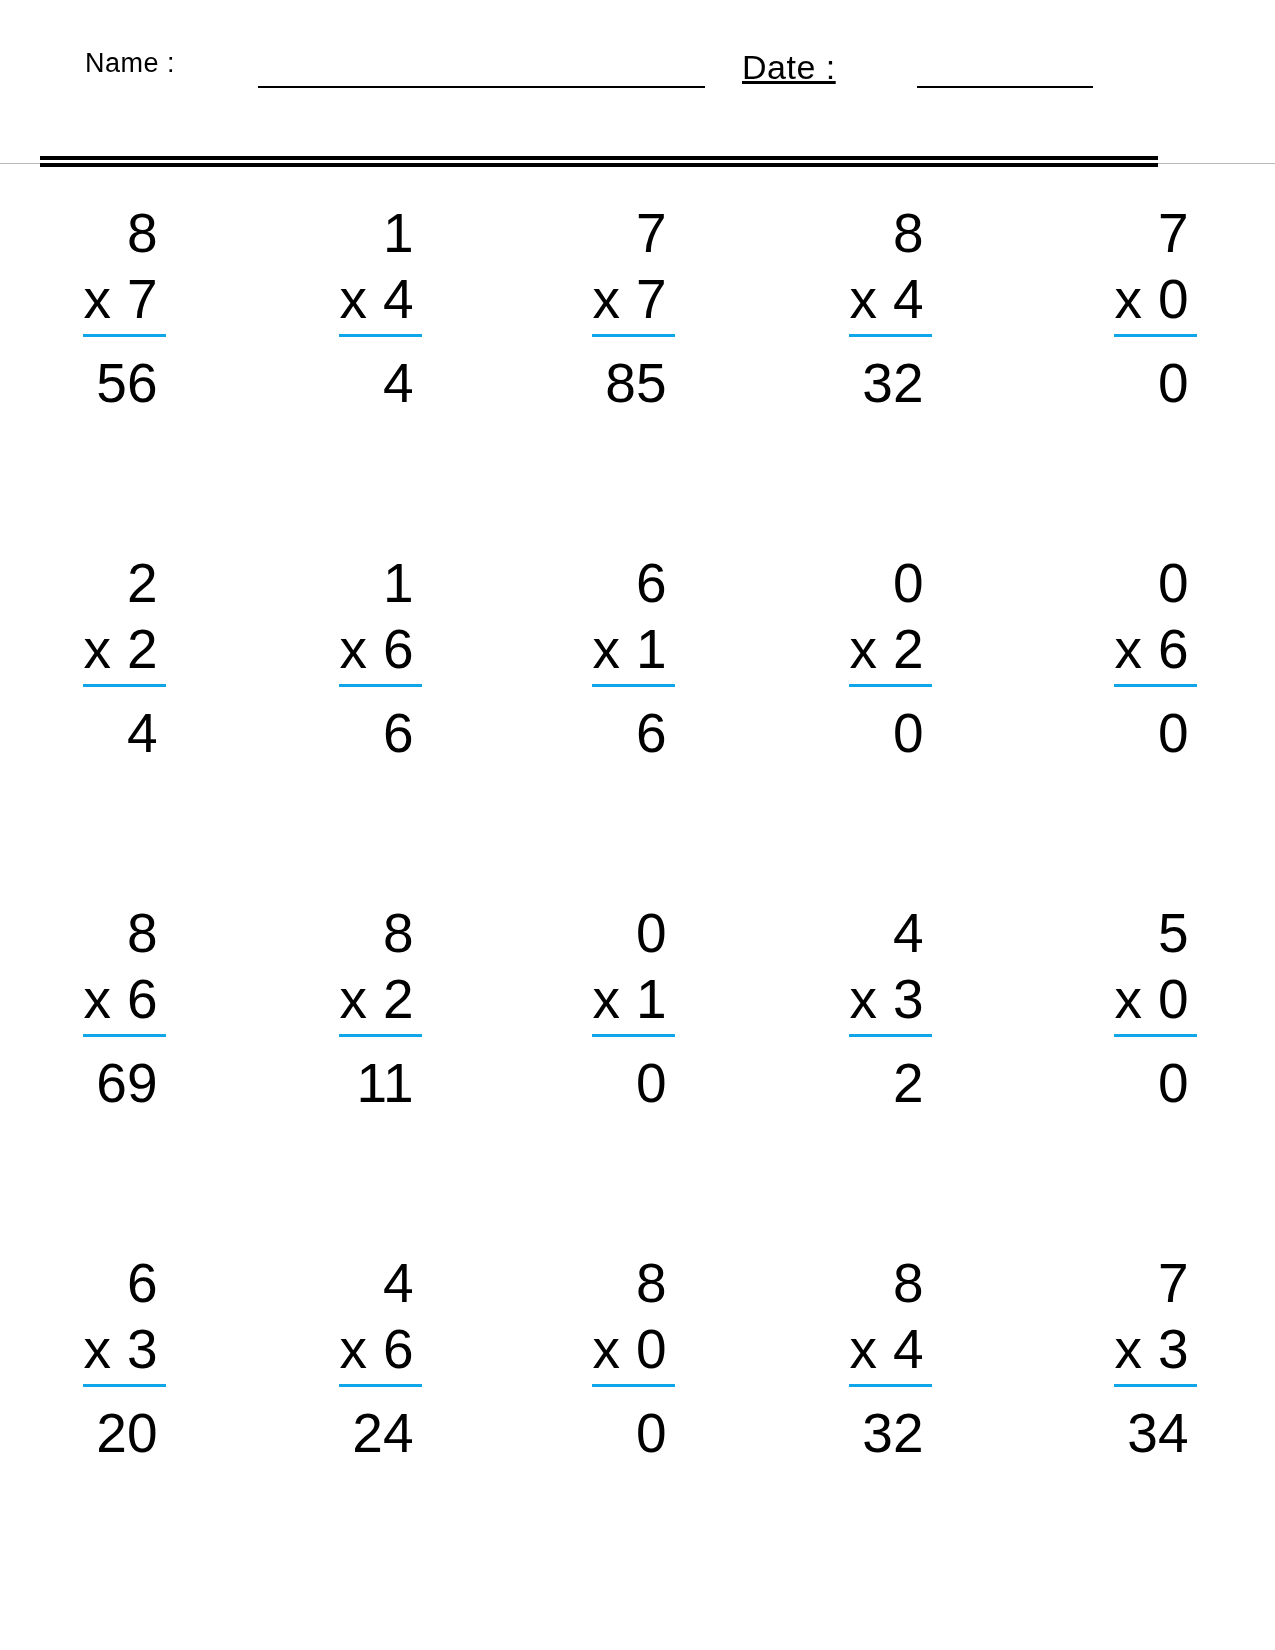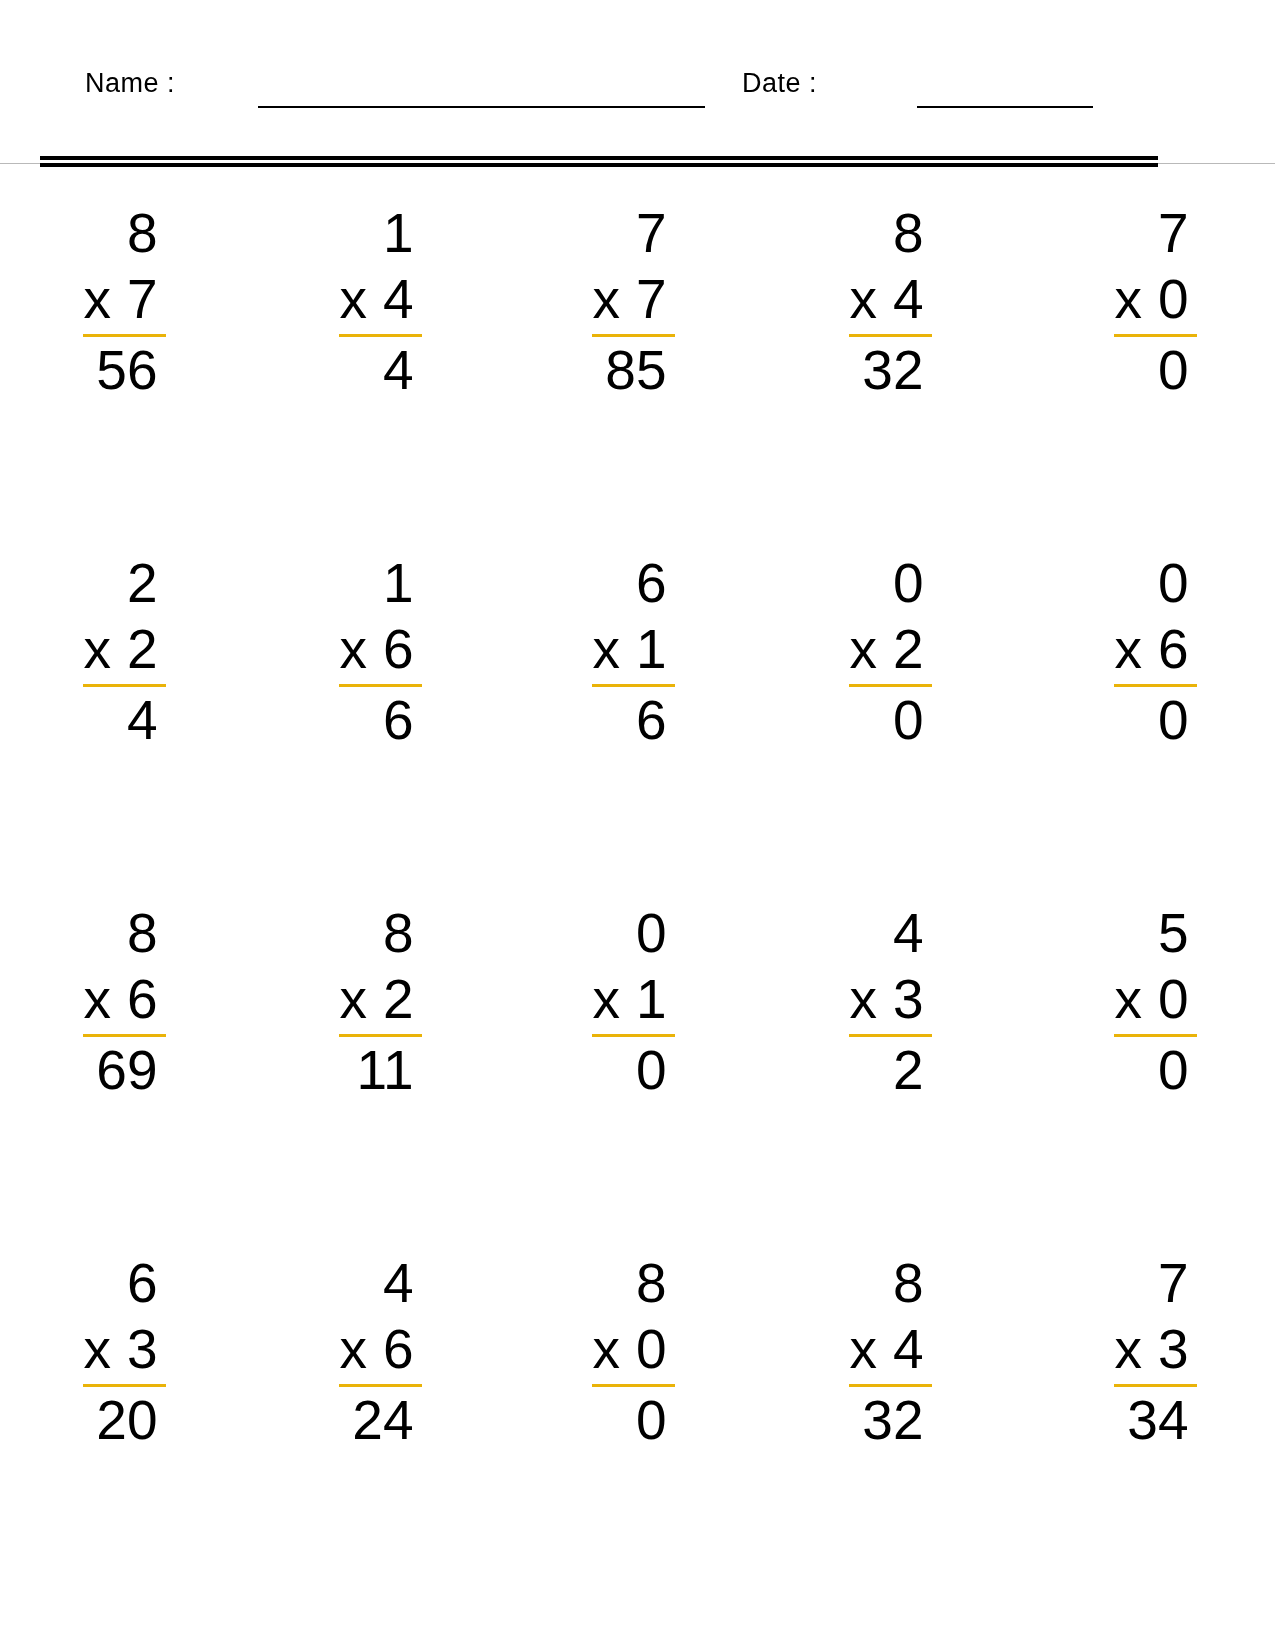--- a/index.html
+++ b/index.html
@@ -12,21 +12,21 @@
     height: 1650px;
     font-family: "Liberation Sans", sans-serif;
     color: #000000;
     position: relative;
     overflow: hidden;
   }
 
   
   .header {
     position: absolute;
-    top: 68px;
+    top: 48px;
     left: 0;
     width: 1024px;
     height: 60px;
   }
   .name-label {
     position: absolute;
     left: 85px;
     top: 0px;
     font-size: 27px;
     letter-spacing: 0.5px;
@@ -36,22 +36,23 @@
     left: 258px;
     top: 38px;
     width: 447px;
     height: 2px;
     background: #000;
   }
   .date-label {
     position: absolute;
     left: 742px;
     top: 0px;
-    font-size: 27px;
+    font-size: 34px;
     letter-spacing: 0.5px;
+    text-decoration: underline;
   }
   .date-rule {
     position: absolute;
     left: 917px;
     top: 38px;
     width: 176px;
     height: 2px;
     background: #000;
   }
 
@@ -105,29 +106,29 @@
     display: inline-block;
     text-align: right;
     font-size: 55px;
     line-height: 66px;
     white-space: nowrap;
   }
   .p-top {
     padding-right: 8px;
   }
   .p-op {
-    border-bottom: 3px solid #eab308;
+    border-bottom: 3px solid #0ea5e9;
     padding-right: 8px;
     padding-bottom: 2px;
   }
   .p-op .op-sign {
     margin-right: 16px;
   }
   .p-ans {
-    padding-top: 0;
+    padding-top: 13px;
     padding-right: 8px;
   }
 
   
   .col-0 .problem { margin-left: -6px; }
   .col-1 .problem { margin-left: -4px; }
   .col-2 .problem { margin-left: -8px; }
   .col-3 .problem { margin-left: -4px; }
   .col-4 .problem { margin-left: 16px; }
 </style>

